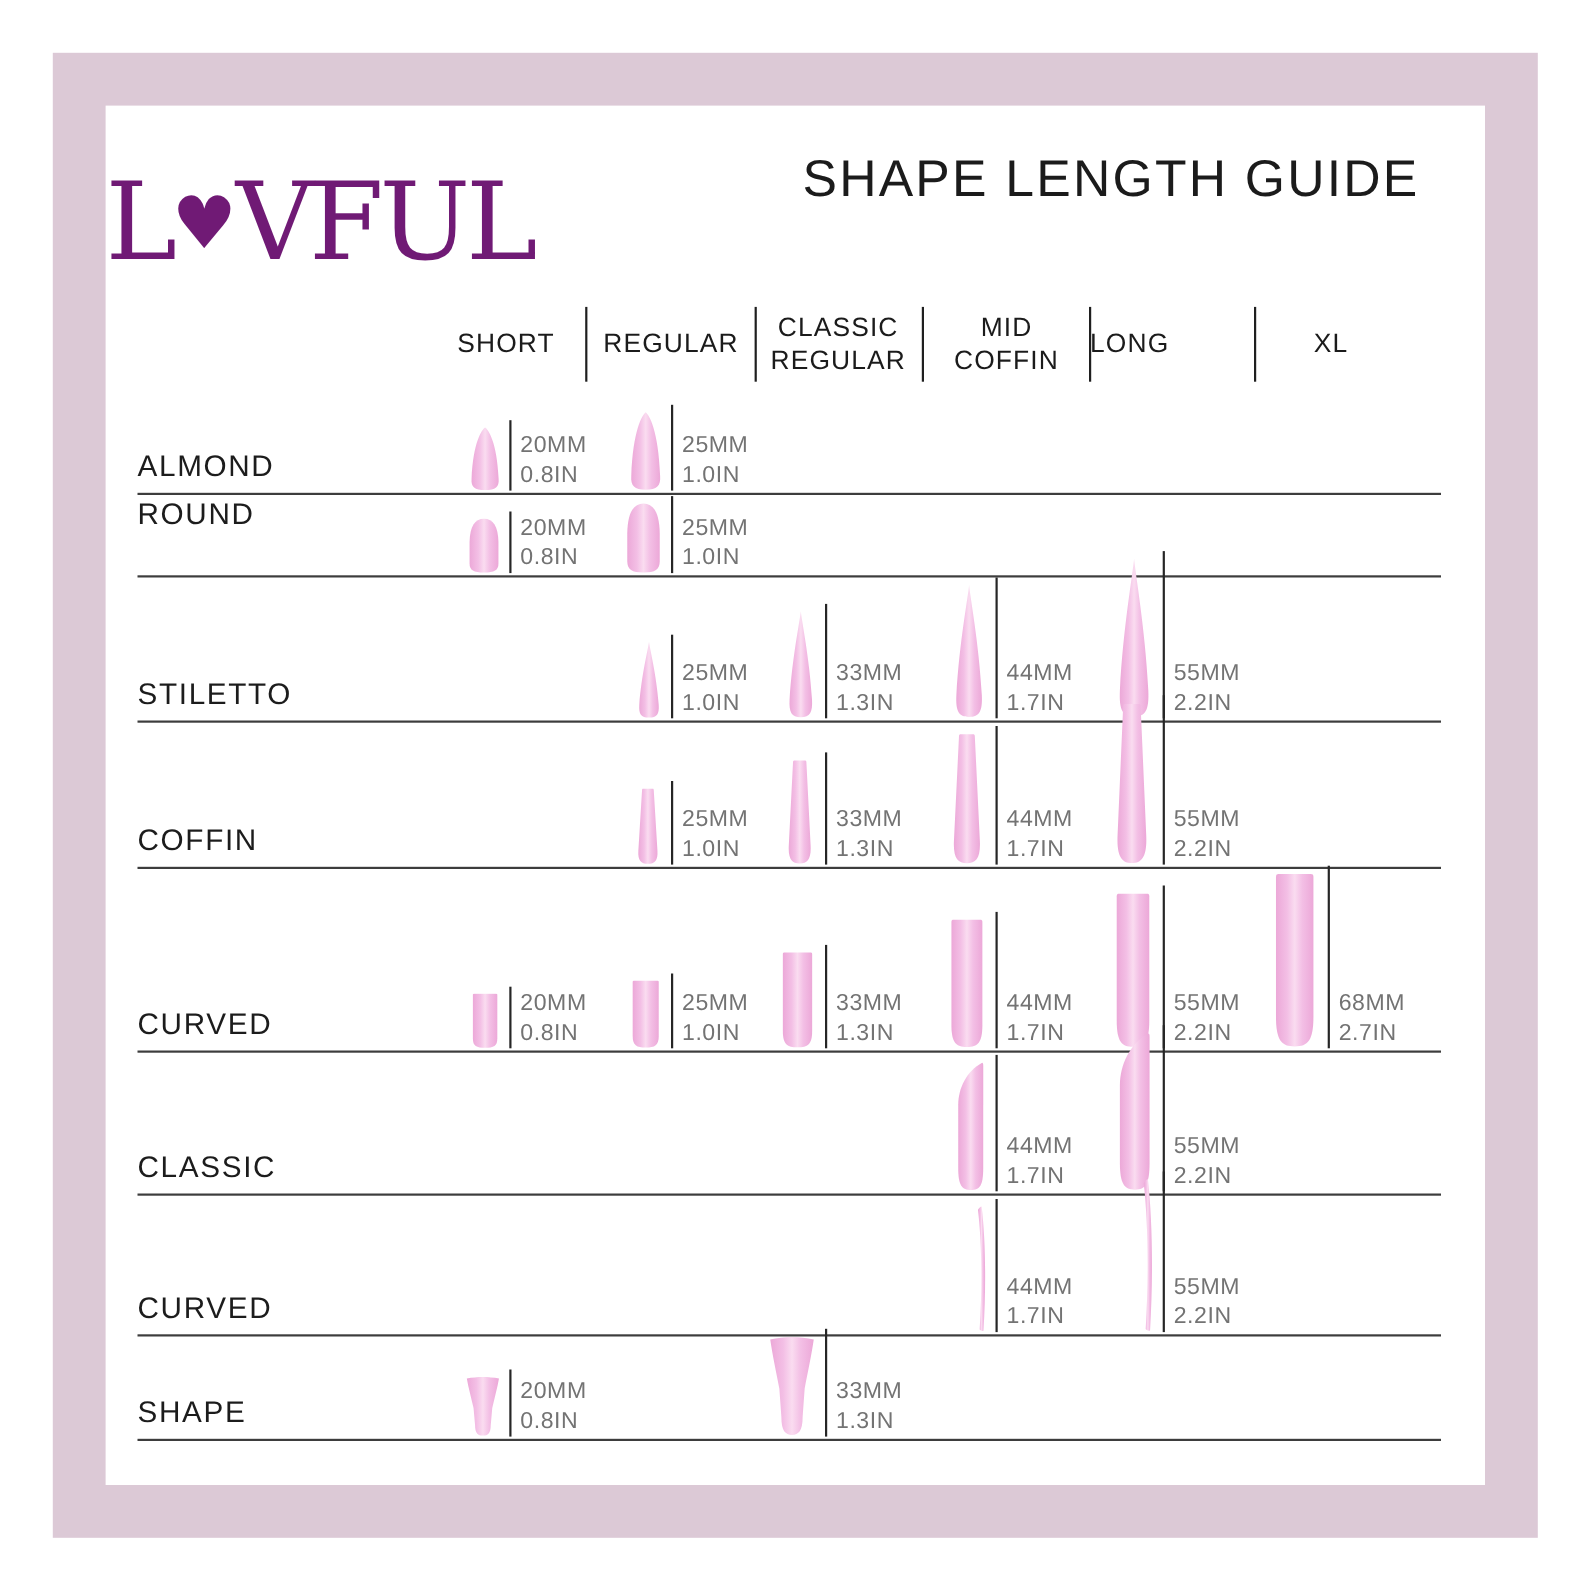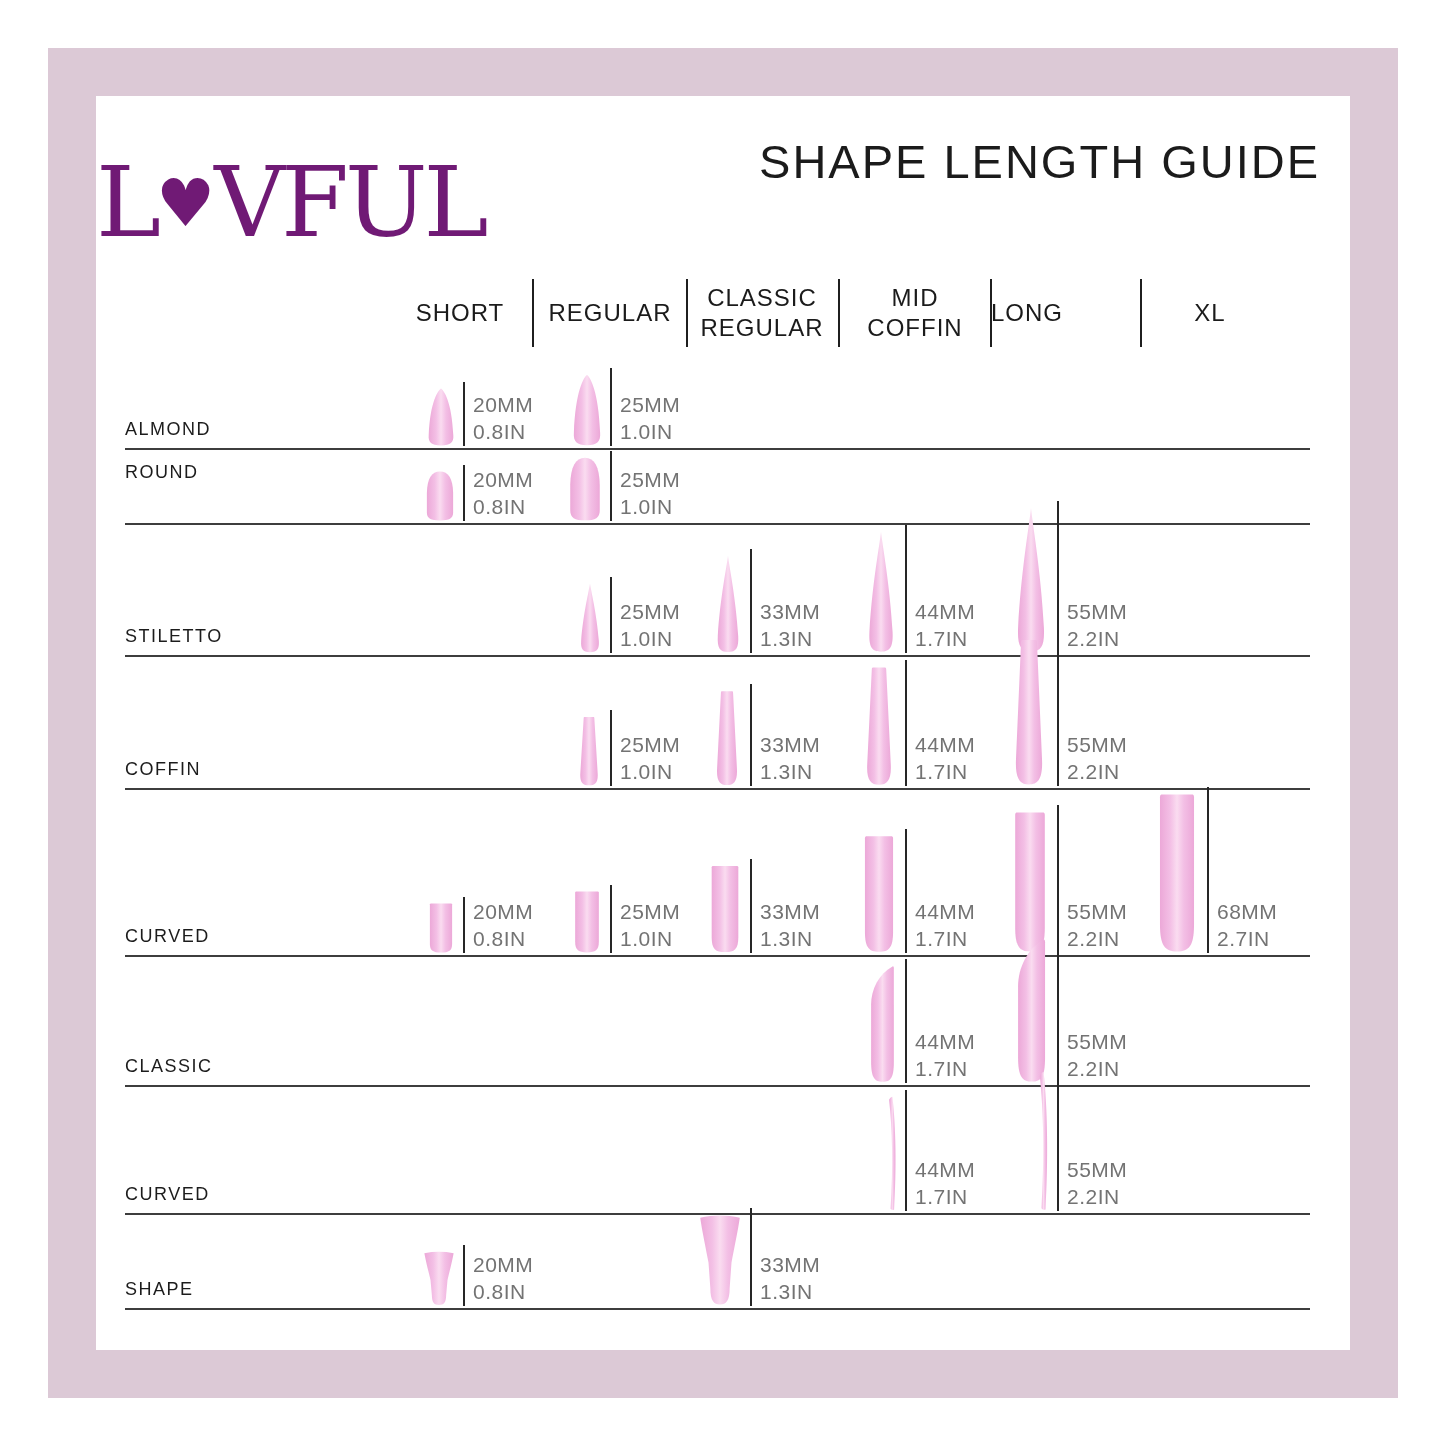--- a/index.html
+++ b/index.html
@@ -14,31 +14,31 @@
   .logo{
     position:absolute;left:96px;top:96px;height:140px;
     color:#701a75;font-family:"DejaVu Serif",serif;
     font-size:98px;letter-spacing:-4px;line-height:140px;white-space:nowrap;margin-top:36px;
   }
   .logo .heart{
     font-family:"DejaVu Sans",sans-serif;font-size:66px;
     position:relative;top:-10px;margin:0 -1px;letter-spacing:0;
   }
   .title{
-    position:absolute;left:700px;top:134px;width:620px;text-align:right;
+    position:absolute;left:700px;top:134px;width:620px;text-align:center;
     font-size:47px;letter-spacing:2px;color:#1b1b1b;font-weight:400;white-space:nowrap;
   }
   .col-header{
     position:absolute;top:277px;height:72px;transform:translateX(-50%);
     display:flex;flex-direction:column;align-items:center;justify-content:center;
     font-size:24px;letter-spacing:1px;color:#1b1b1b;line-height:30px;white-space:nowrap;
   }
   .divider{position:absolute;top:279px;height:68px;width:2px;background:#1f1f1f;}
   .row-label{
-    position:absolute;left:125px;font-size:18px;letter-spacing:1.5px;color:#1c1c1c;white-space:nowrap;
+    position:absolute;left:125px;font-size:27px;letter-spacing:1.5px;color:#1c1c1c;white-space:nowrap;
   }
   .row-line{position:absolute;left:125px;width:1185px;height:2px;background:#3d3d3d;}
   .nail{position:absolute;display:block;}
   .mline{position:absolute;width:2px;background:#262626;}
   .mtext{position:absolute;font-size:21px;line-height:27px;color:#737373;letter-spacing:0.5px;white-space:nowrap;}
   .defs{position:absolute;width:0;height:0;}
 </style>
 </head>
 <body>
 

